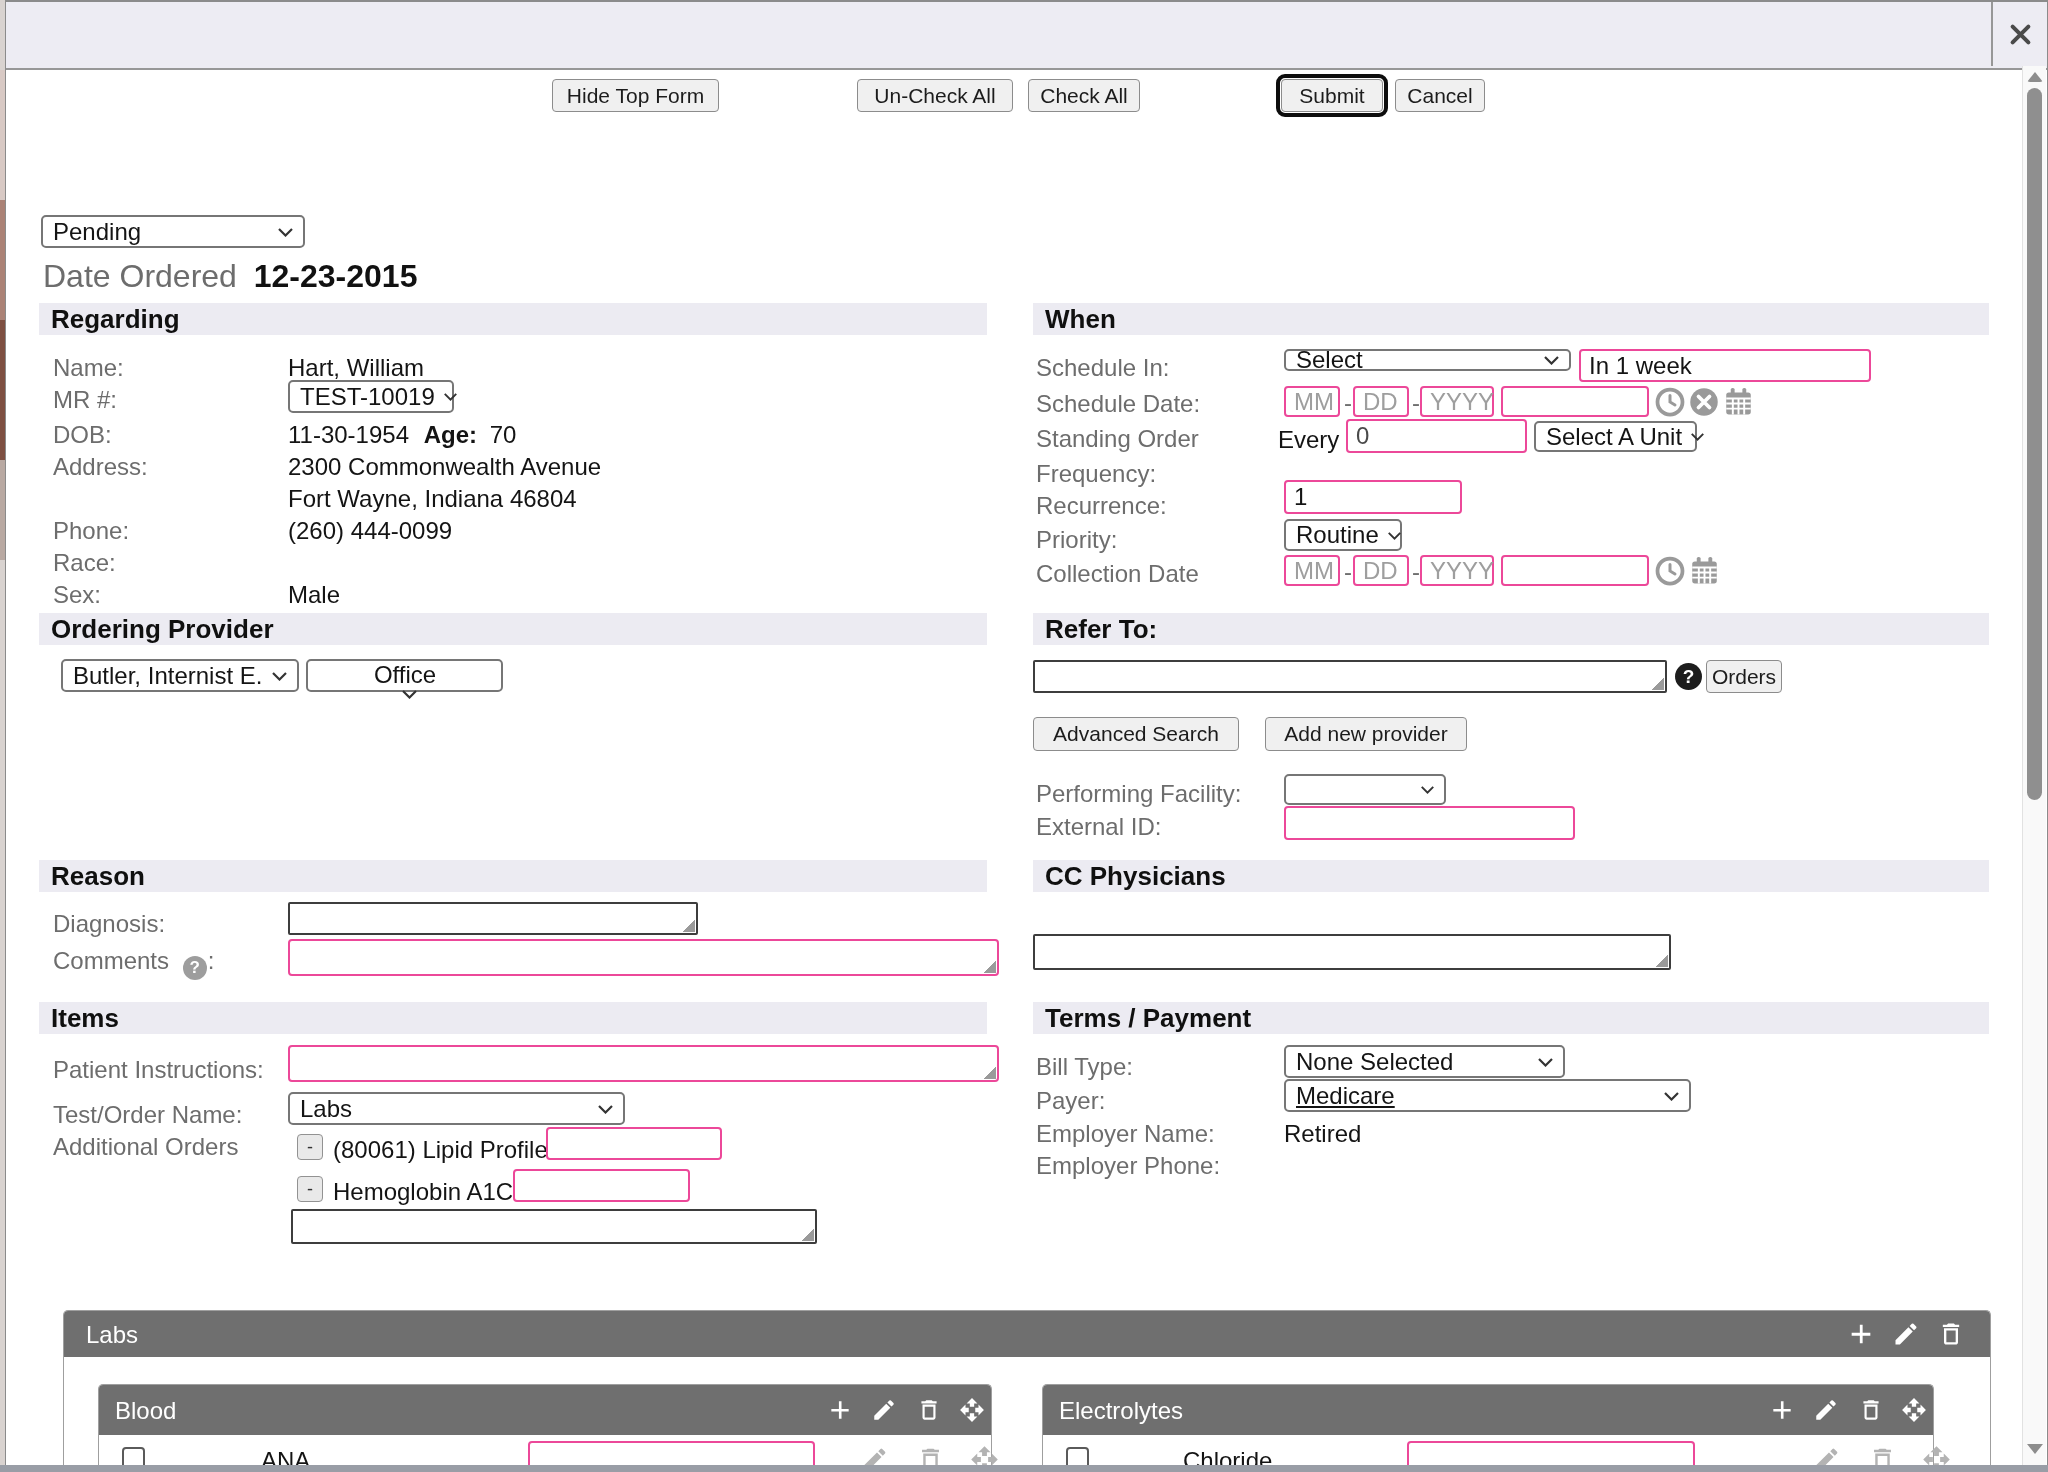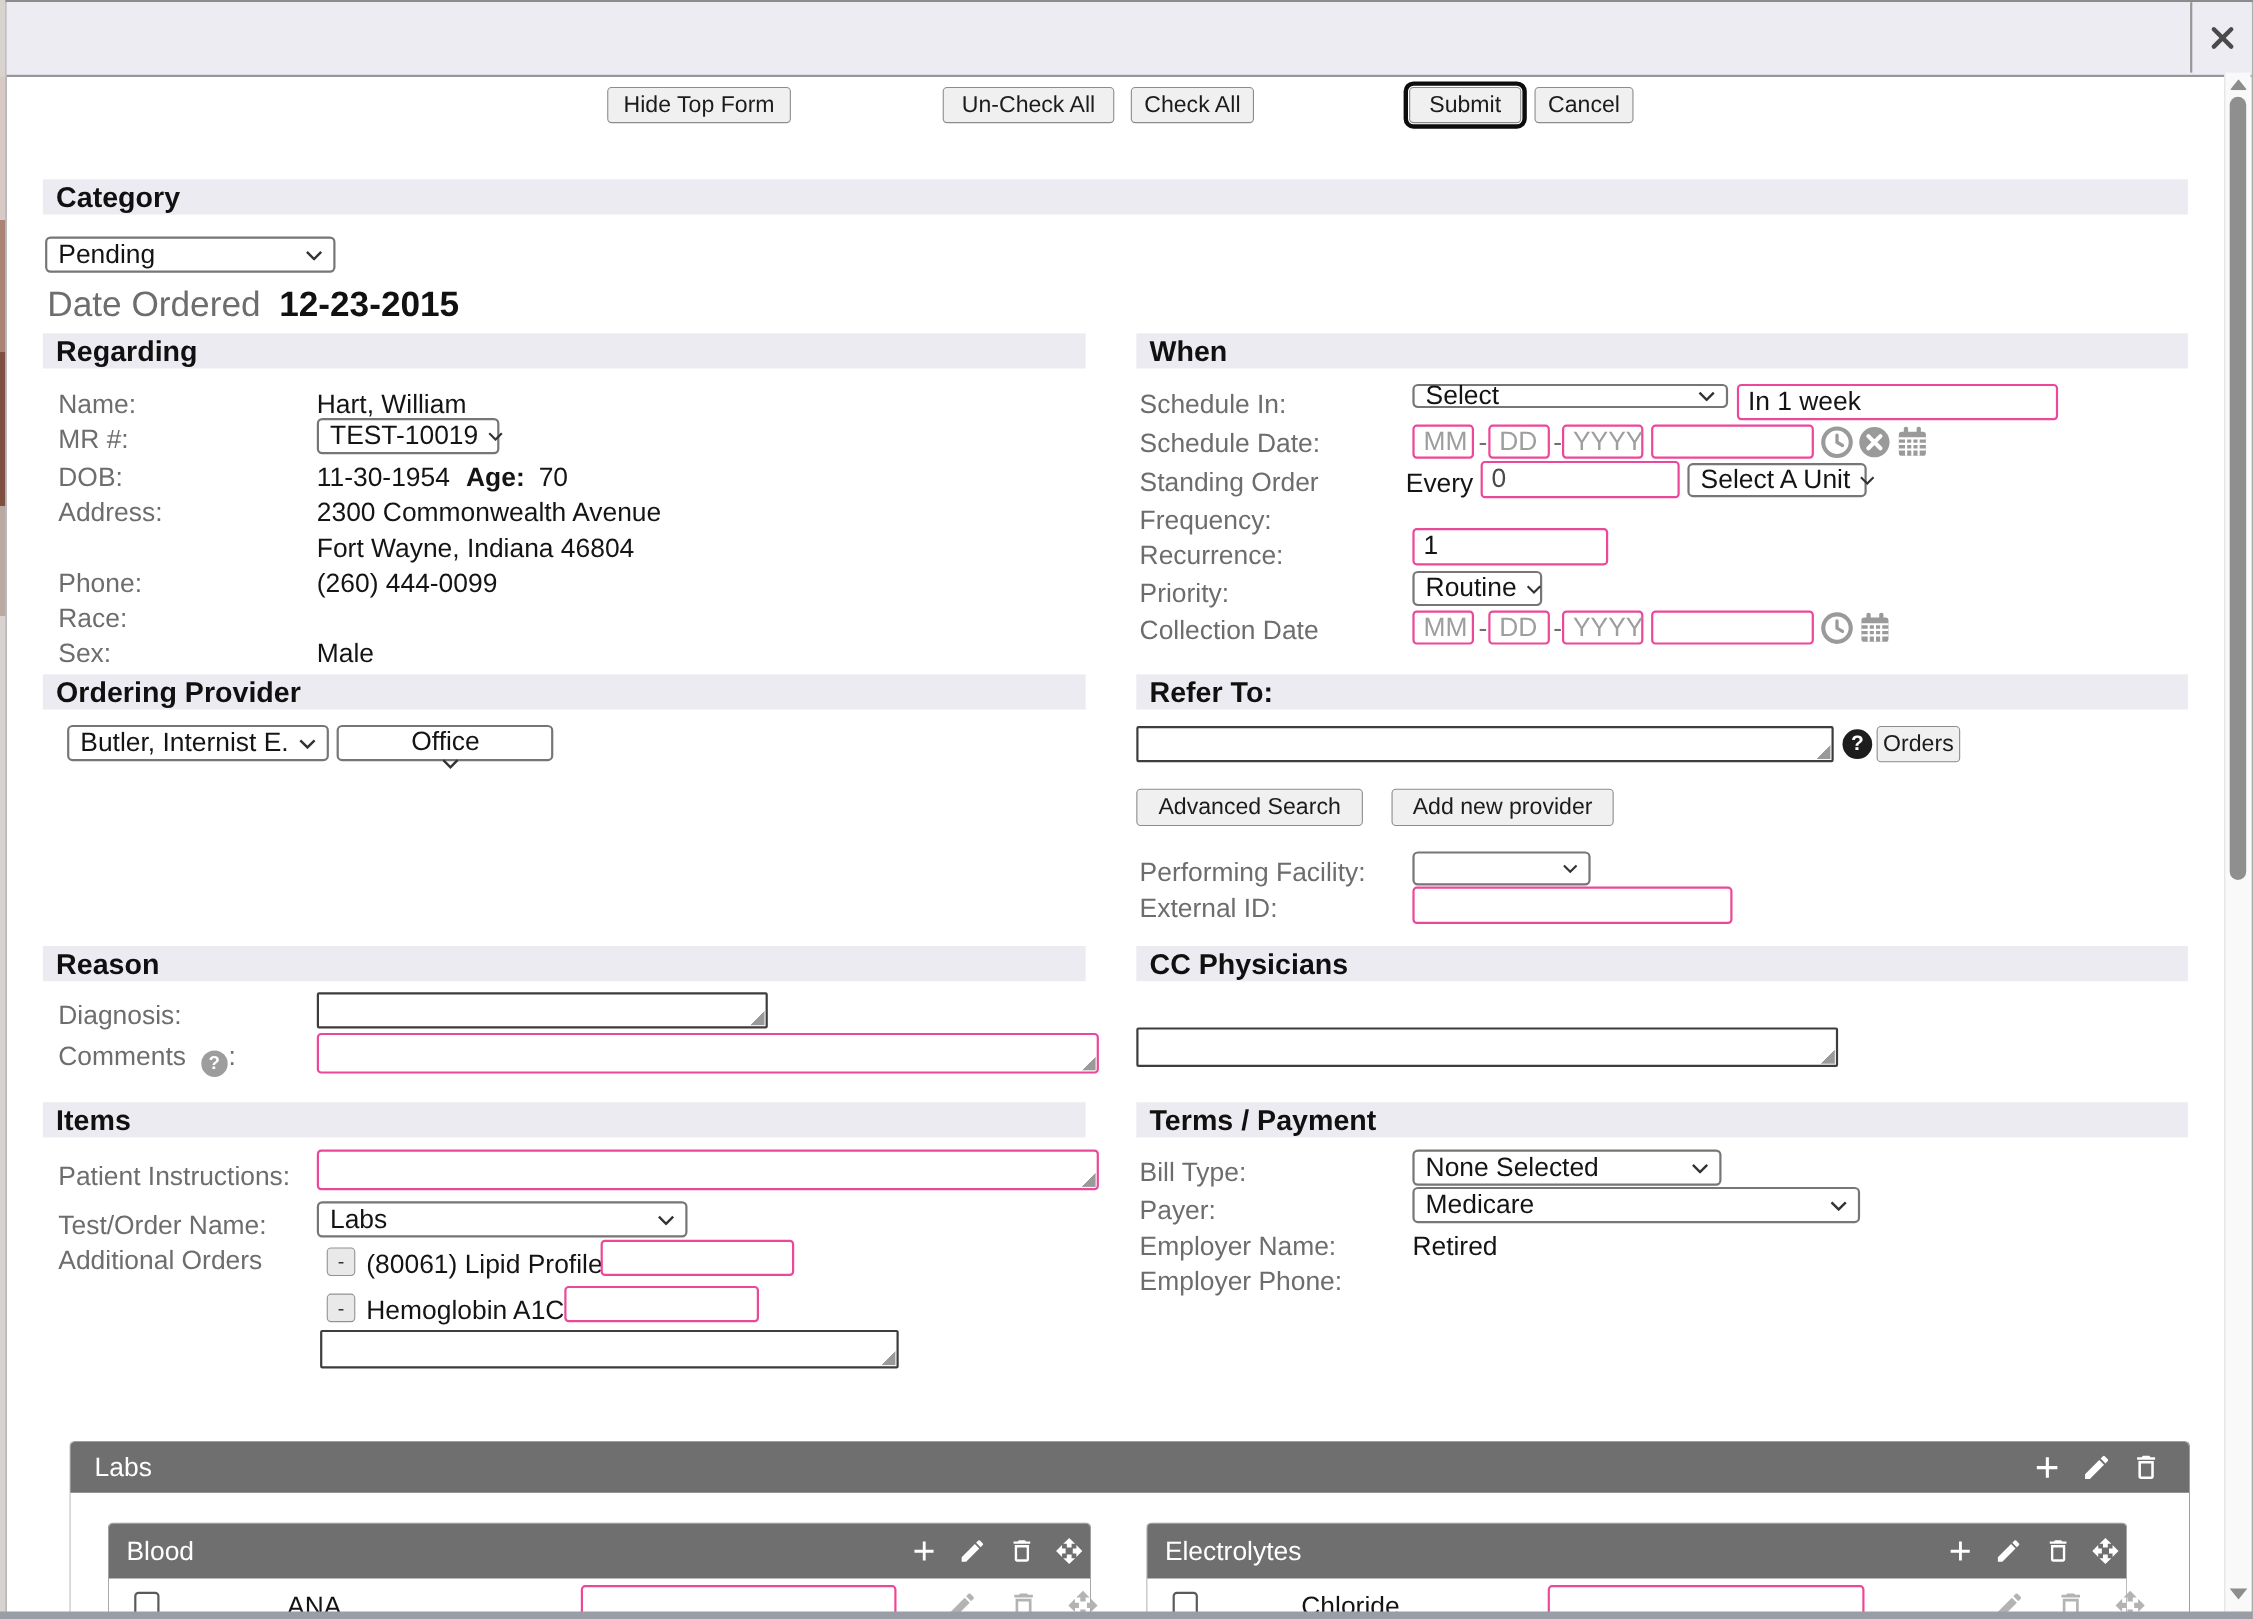--- a/index.html
+++ b/index.html
@@ -71,21 +71,20 @@
           </svg>
       </div>
     </div>
 
     <div class="btn" style="left:546px;top:77px;width:167px;height:33px;">Hide Top Form</div>
     <div class="btn" style="left:851px;top:77px;width:156px;height:33px;">Un-Check All</div>
     <div class="btn" style="left:1022px;top:77px;width:112px;height:33px;">Check All</div>
     <div class="btn" style="left:1275px;top:77px;width:102px;height:33px;outline:4px solid #0d0d0d;outline-offset:1px;">Submit</div>
     <div class="btn" style="left:1389px;top:77px;width:90px;height:33px;">Cancel</div>
 
-    <div class="bar" style="left:33px;top:161px;width:1950px;">Category</div>
     <div class="sel" style="left:35px;top:213px;width:264px;height:33px;">
       <span>Pending</span>
       <svg class="chev" width="17" height="10" viewBox="0 0 17 10">
           <path d="M2 2l6.5 6.5L15 2" fill="none" stroke="#333" stroke-width="2.2"></path>
         </svg>
     </div>
     <div class="abs" style="left:37px;top:256px;font-size:32px;white-space:nowrap;">
       <span class="abs" style="position:static;color:#6d6d6d;">Date Ordered</span>
       <b style="color:#111;margin-left:8px;">12-23-2015</b>
     </div>
@@ -269,21 +268,21 @@
 
     <div class="bar" style="left:1027px;top:1000px;width:956px;">Terms / Payment</div>
     <div class="lbl" style="left:1030px;top:1051px;">Bill Type:</div>
     <div class="sel" style="left:1278px;top:1043px;width:281px;height:33px;">
       <span>None Selected</span>
       <svg class="chev" width="17" height="10" viewBox="0 0 17 10">
           <path d="M2 2l6.5 6.5L15 2" fill="none" stroke="#333" stroke-width="2.2"></path>
         </svg>
     </div>
     <div class="lbl" style="left:1030px;top:1085px;">Payer:</div>
-    <div class="sel" style="left:1278px;top:1077px;width:407px;height:33px;">
+    <div class="sel" style="left:1278px;top:1077px;width:407px;height:33px;text-decoration:underline;">
       <span>Medicare</span>
       <svg class="chev" width="17" height="10" viewBox="0 0 17 10">
           <path d="M2 2l6.5 6.5L15 2" fill="none" stroke="#333" stroke-width="2.2"></path>
         </svg>
     </div>
     <div class="lbl" style="left:1030px;top:1118px;">Employer Name:</div>
     <div class="val" style="left:1278px;top:1118px;">Retired</div>
     <div class="lbl" style="left:1030px;top:1150px;">Employer Phone:</div>
     <div class="val" style="left:1278px;top:1150px;"></div>
 

